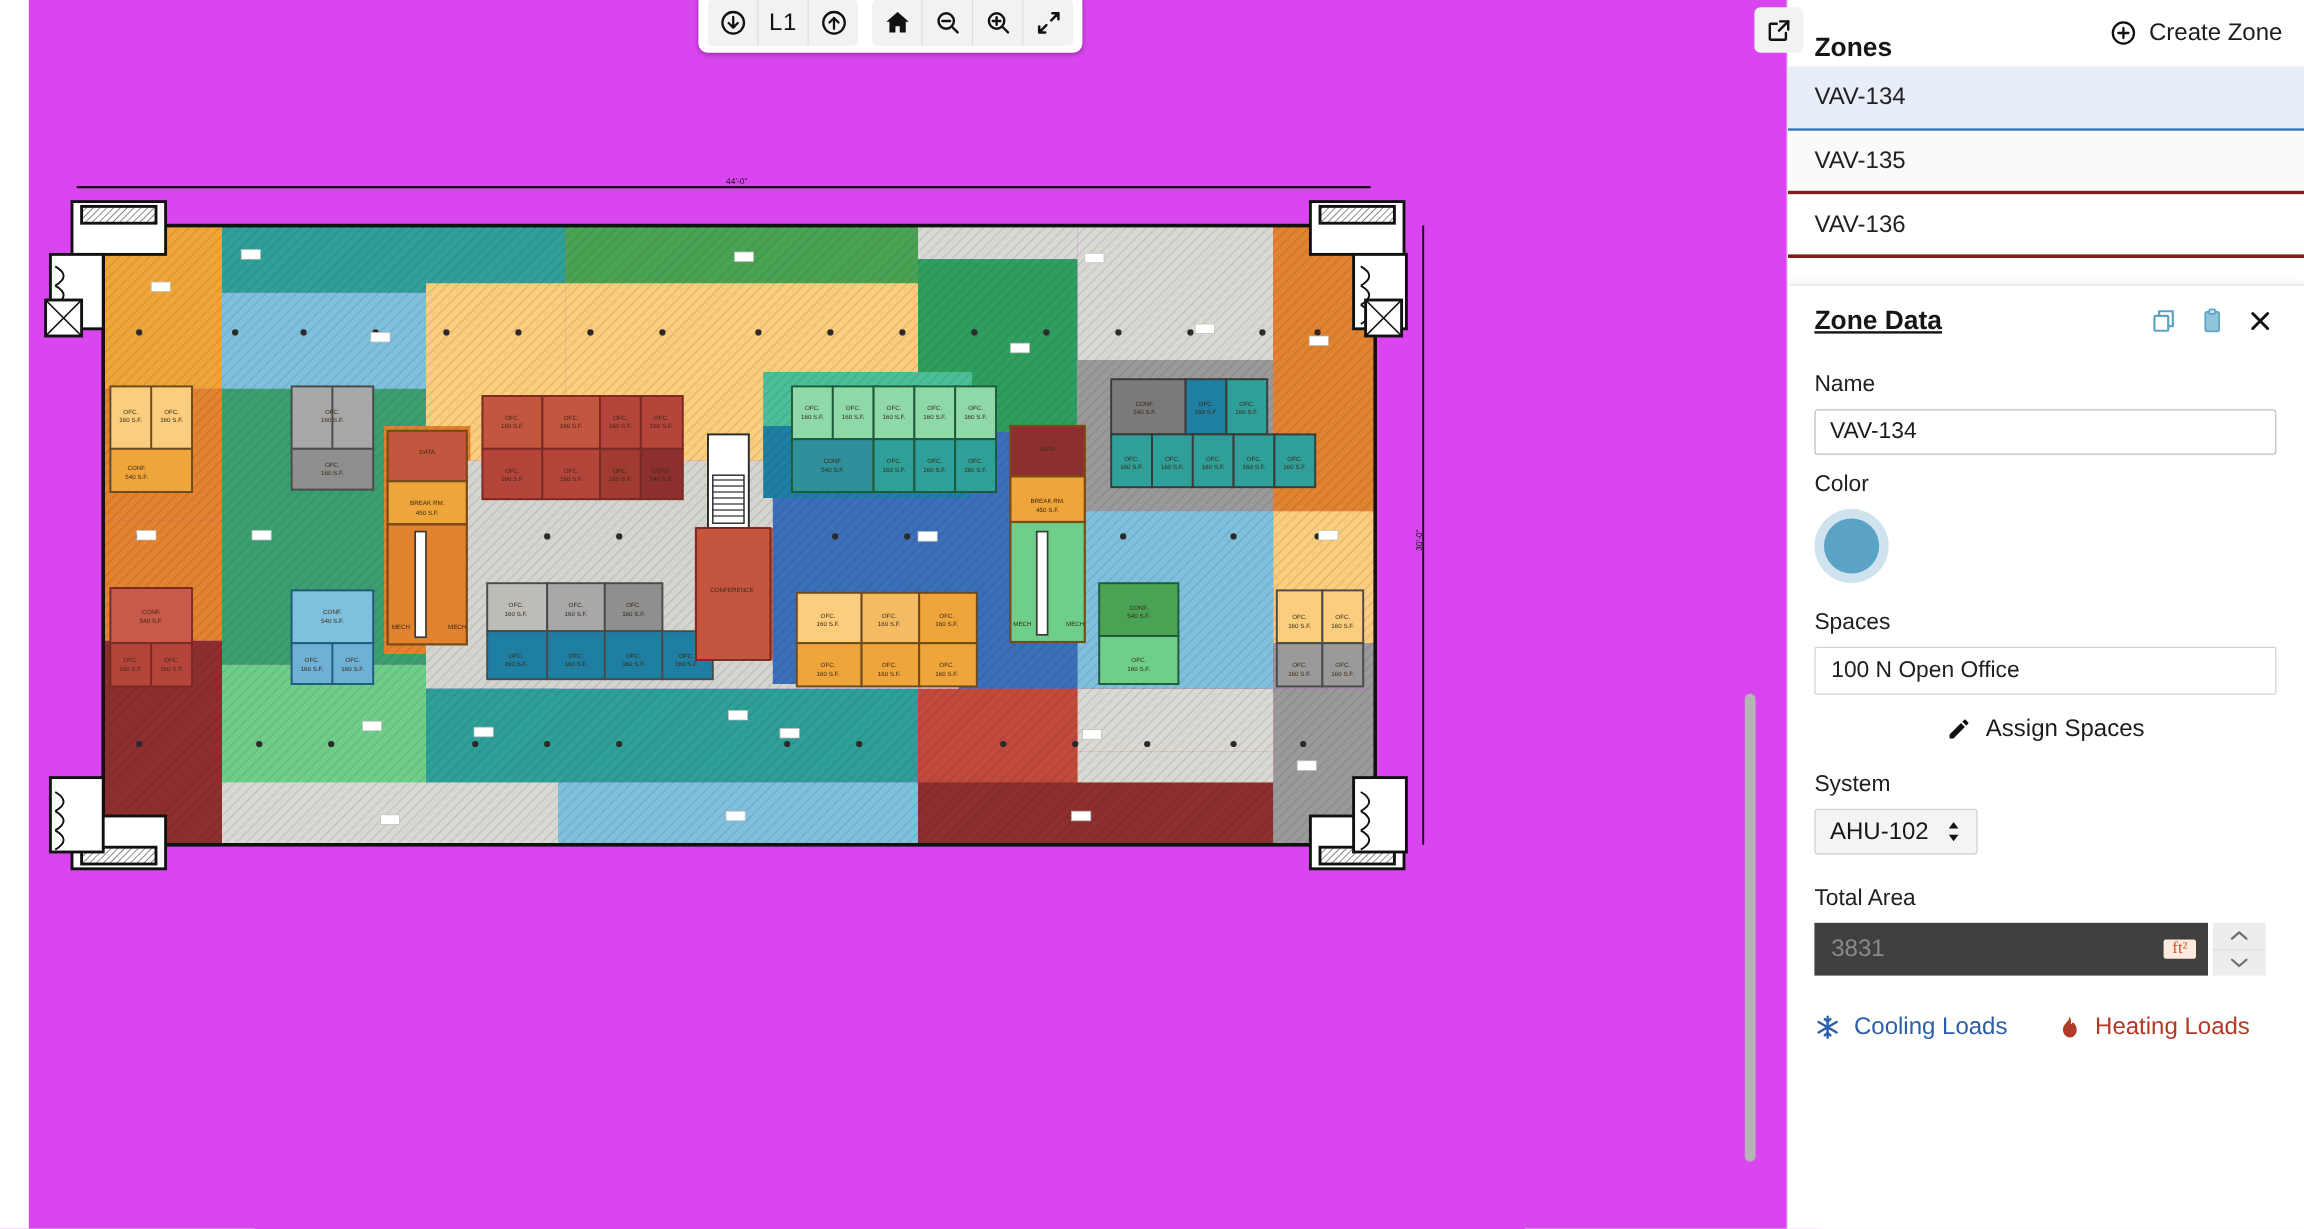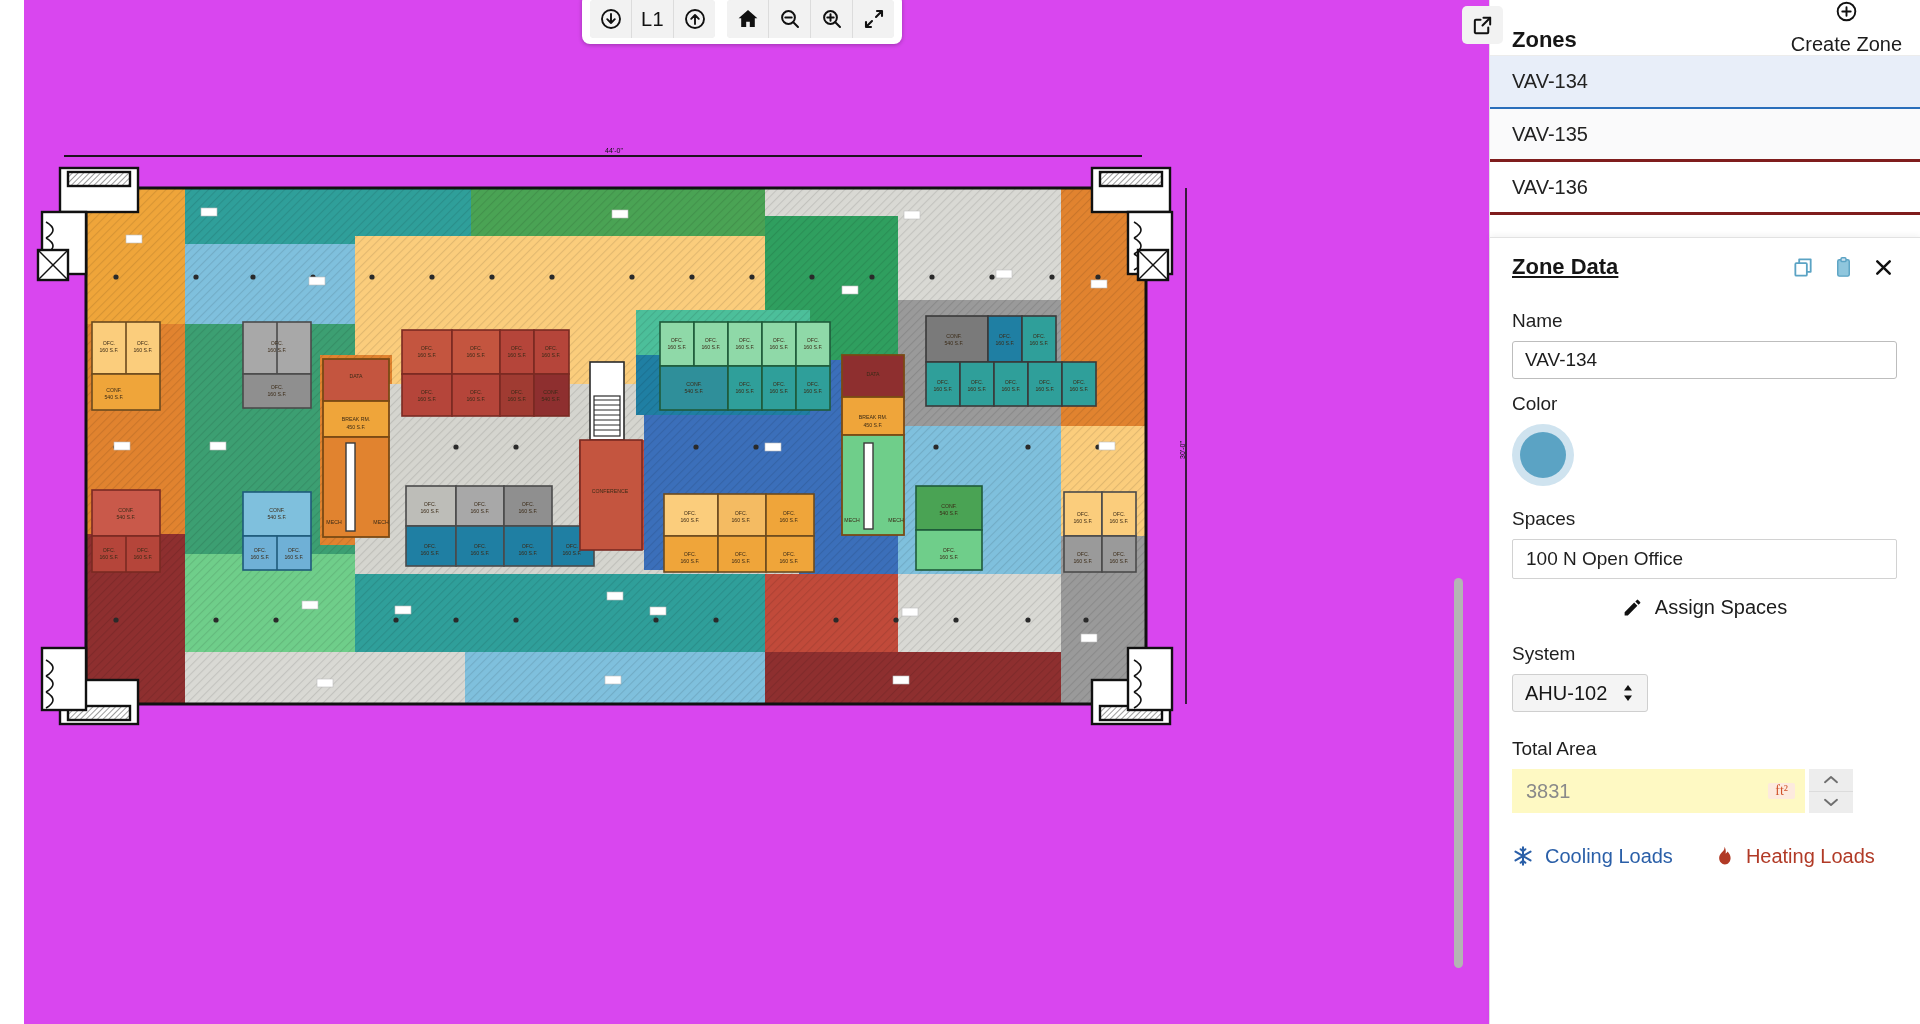--- a/index.html
+++ b/index.html
@@ -49,21 +49,21 @@
     background:#ffffff;border-left:1px solid #e2e2e2;
     box-sizing:border-box;
   }
   .zones-header{
     height:55px;display:flex;align-items:center;justify-content:space-between;
     padding:0 18px 0 22px;box-sizing:border-box;
   }
   .zones-title{font-size:22px;font-weight:700;color:#161616;margin-top:24px;}
   .create-zone{
     display:flex;align-items:center;gap:10px;cursor:pointer;
-    font-size:20px;color:#1c1c1c;flex-direction:column;
+    font-size:20px;color:#1c1c1c;
   }
 
   .zone-list{border-top:1px solid #ececec;}
   .zone-row{
     height:53px;display:flex;align-items:center;padding:0 22px;
     font-size:20px;color:#222;cursor:pointer;box-sizing:border-box;
     border-bottom:3px solid #7f1d1d;background:#fff;
   }
   .zone-row.alt{background:#fafafb;}
   .zone-row.selected{background:#e8eef9;border-bottom:2px solid #2a6ebb;}
@@ -112,21 +112,21 @@
 
   .select-wrap{
     display:inline-flex;align-items:center;gap:14px;
     height:38px;padding:0 12px;box-sizing:border-box;
     border:1px solid #cfcfcf;border-radius:3px;background:#f4f4f4;
     font-size:20px;color:#161616;cursor:pointer;
   }
 
   .area-row{display:flex;align-items:stretch;margin-top:8px;}
   .area-input{
-    width:293px;height:44px;box-sizing:border-box;background:#fef9c3;
+    width:328px;height:44px;box-sizing:border-box;background:#404040;
     display:flex;align-items:center;justify-content:space-between;
     padding:0 10px 0 14px;font-size:20px;color:#8a8a8a;
   }
   .area-unit{
     background:#fdeade;color:#d0522a;font-size:14px;
     padding:0 7px;border-radius:2px;font-family:Liberation Serif, serif;
   }
   .stepper{
     width:44px;height:44px;box-sizing:border-box;background:#ededed;
     margin-left:4px;display:flex;flex-direction:column;

